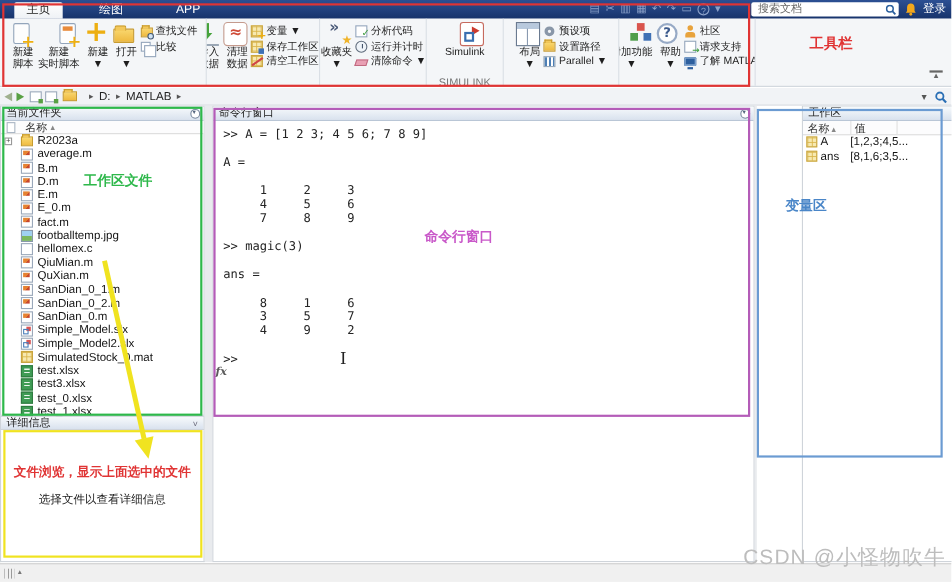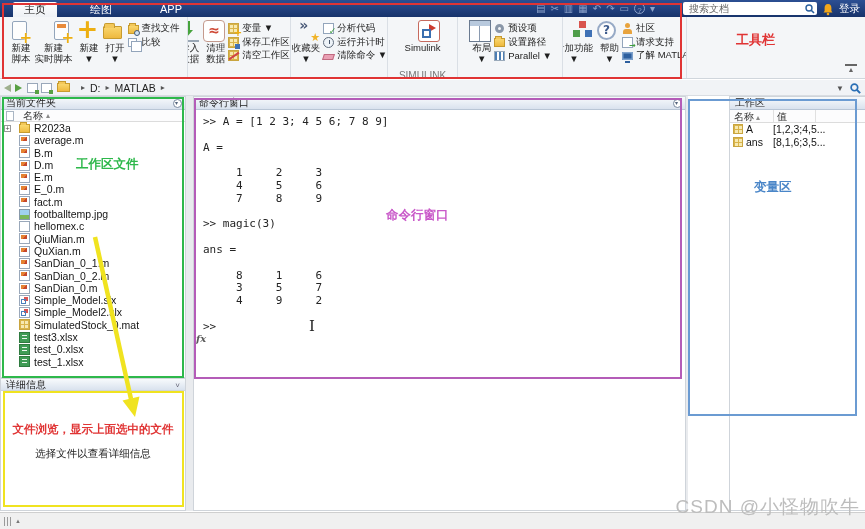--- a/index.html
+++ b/index.html
@@ -208,21 +208,21 @@
   .annbox{position:absolute;z-index:40;pointer-events:none;}
   .box-red{left:2px;top:3px;width:680px;height:76px;border:2px solid #e03434;}
   .box-green{left:2px;top:97px;width:182px;height:281px;border:2px solid #2eb84b;}
   .box-purple{left:194px;top:98px;width:488px;height:281px;border:2px solid #b45cb8;}
   .box-yellow{left:3px;top:391px;width:181px;height:116px;border:2.5px solid #f0e320;}
   .box-blue{left:688px;top:99px;width:169px;height:317px;border:2px solid #6b9bd2;}
   .anntext{position:absolute;z-index:41;pointer-events:none;white-space:nowrap;}
   .ann-toolbar{left:736px;top:31px;font-size:13px;font-weight:bold;color:#e03434;}
   .ann-files{left:76px;top:156px;font-size:12.5px;font-weight:600;color:#2eb84b;}
   .ann-cmd{left:386px;top:207px;font-size:12.5px;font-weight:600;color:#c959c9;}
-  .ann-vars{left:754px;top:179px;font-size:12.5px;font-weight:600;color:#4a86c8;}
+  .ann-vars{left:714px;top:179px;font-size:12.5px;font-weight:600;color:#4a86c8;}
   .arrowsvg{position:absolute;left:0;top:0;z-index:42;pointer-events:none;}
   .watermark{position:absolute;right:5px;top:494px;z-index:50;font-size:19px;color:#bdbdbd;
         letter-spacing:1px;pointer-events:none;}
 </style>
 </head>
 <body>
 
 <div class="titlebar">
   <div class="tab tab-home active">主页</div>
   <div class="tab tab-plots">绘图</div>
@@ -516,20 +516,24 @@
     <div class="frow">
         <span class="fi slx"></span>
         <span>Simple_Model2.slx</span>
       </div>
     <div class="frow">
         <span class="fi mat"></span>
         <span>SimulatedStock_0.mat</span>
       </div>
     <div class="frow">
         <span class="fi xlsx"></span>
+        <span>test.xlsx</span>
+      </div>
+    <div class="frow">
+        <span class="fi xlsx"></span>
         <span>test3.xlsx</span>
       </div>
     <div class="frow">
         <span class="fi xlsx"></span>
         <span>test_0.xlsx</span>
       </div>
     <div class="frow">
         <span class="fi xlsx"></span>
         <span>test_1.xlsx</span>
       </div>

